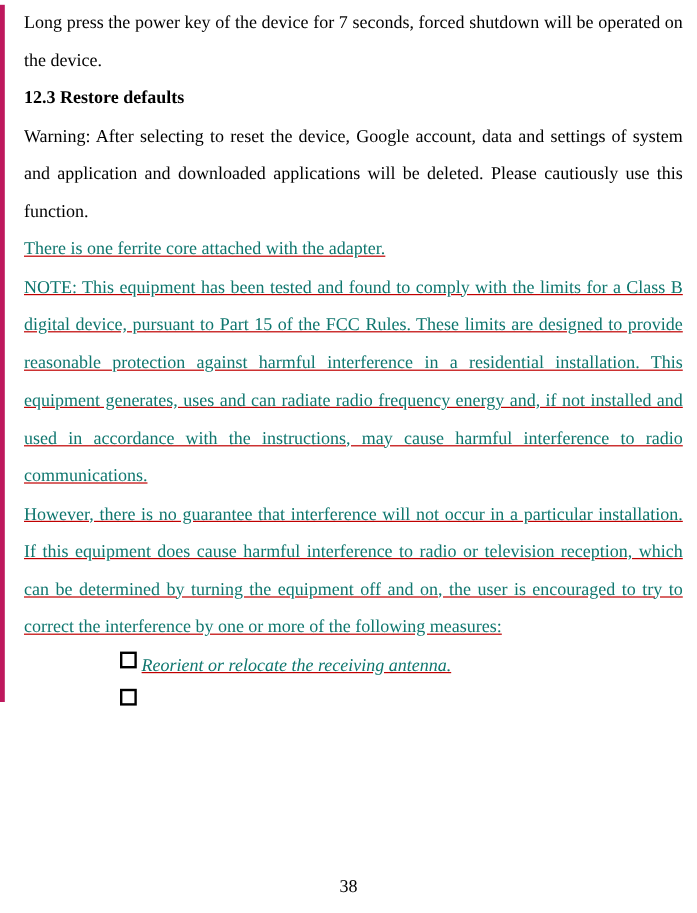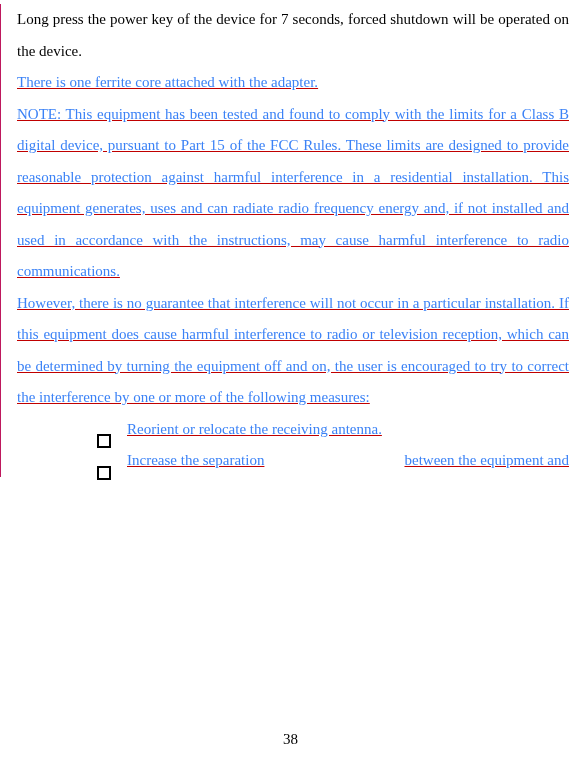--- a/index.html
+++ b/index.html
@@ -7,47 +7,45 @@
       width: 581px;
       height: 761px;
       background: #fff;
       font-family: "Times New Roman", Times, serif;
       font-size: 15px;
       color: #000;
       padding: 4px 12px 0 16px;
       position: relative;
       line-height: 2.1;
     }
-    .content { border-left: 1px solid #be185d; padding-left: 0; margin-left: -16px; padding-left: 16px; }
+    .content { border-left: 4px solid #be185d; padding-left: 0; margin-left: -16px; padding-left: 16px; }
     .para { text-align: justify; }
     .bold { font-weight: bold; }
-    .red { color: #3b82f6; }
+    .red { color: #0f766e; }
     .underline { text-decoration: underline; text-decoration-color: #c00000; }
-    .list-row { display: flex; align-items: flex-end; padding-left: 80px; gap: 16px; }
+    .list-row { display: flex; align-items: flex-start; padding-left: 80px; gap: 4px; font-style: italic; }
     .checkbox {
       width: 14px; height: 14px; border: 2px solid #000;
       display: inline-block; flex-shrink: 0; position: relative; top: 3px;
     }
     .page-num { position: absolute; bottom: 6px; left: 0; right: 0; text-align: center; font-size: 15px; }
     .split { display: flex; justify-content: space-between; width: 100%; }
   </style>
 </head>
 <body>
 
 <div class="content">
   <div class="para">Long press the power key of the device for 7 seconds, forced shutdown will be operated on the device.</div>
+  <div class="bold">12.3 Restore defaults</div>
+  <div class="para">Warning: After selecting to reset the device, Google account, data and settings of system and application and downloaded applications will be deleted. Please cautiously use this function.</div>
   <div class="para red"><span class="underline">There is one ferrite core attached with the adapter.  </span></div>
   <div class="para red underline">NOTE:  This equipment has been tested and found to comply with the limits for a Class B digital device, pursuant to Part 15 of the FCC Rules.  These limits are designed to provide reasonable protection against harmful interference in a residential installation.  This equipment generates, uses and can radiate radio frequency energy and, if not installed and used in accordance with the instructions, may cause harmful interference to radio communications.</div>
   <div class="para red underline">However, there is no guarantee that interference will not occur in a particular installation.  If this equipment does cause harmful interference to radio or television reception, which can be determined by turning the equipment off and on, the user is encouraged to try to correct the interference by one or more of the following measures:</div>
   <div class="list-row">
     <span class="checkbox"></span>
     <span class="red underline">Reorient or relocate the receiving antenna.</span>
   </div>
   <div class="list-row">
     <span class="checkbox"></span>
-    <span class="split">
-      <span class="red underline">Increase the separation</span>
-      <span class="red underline">between the equipment and </span>
-    </span>
   </div>
 </div>
 
 <div class="page-num">38</div>
 
 </body></html>

